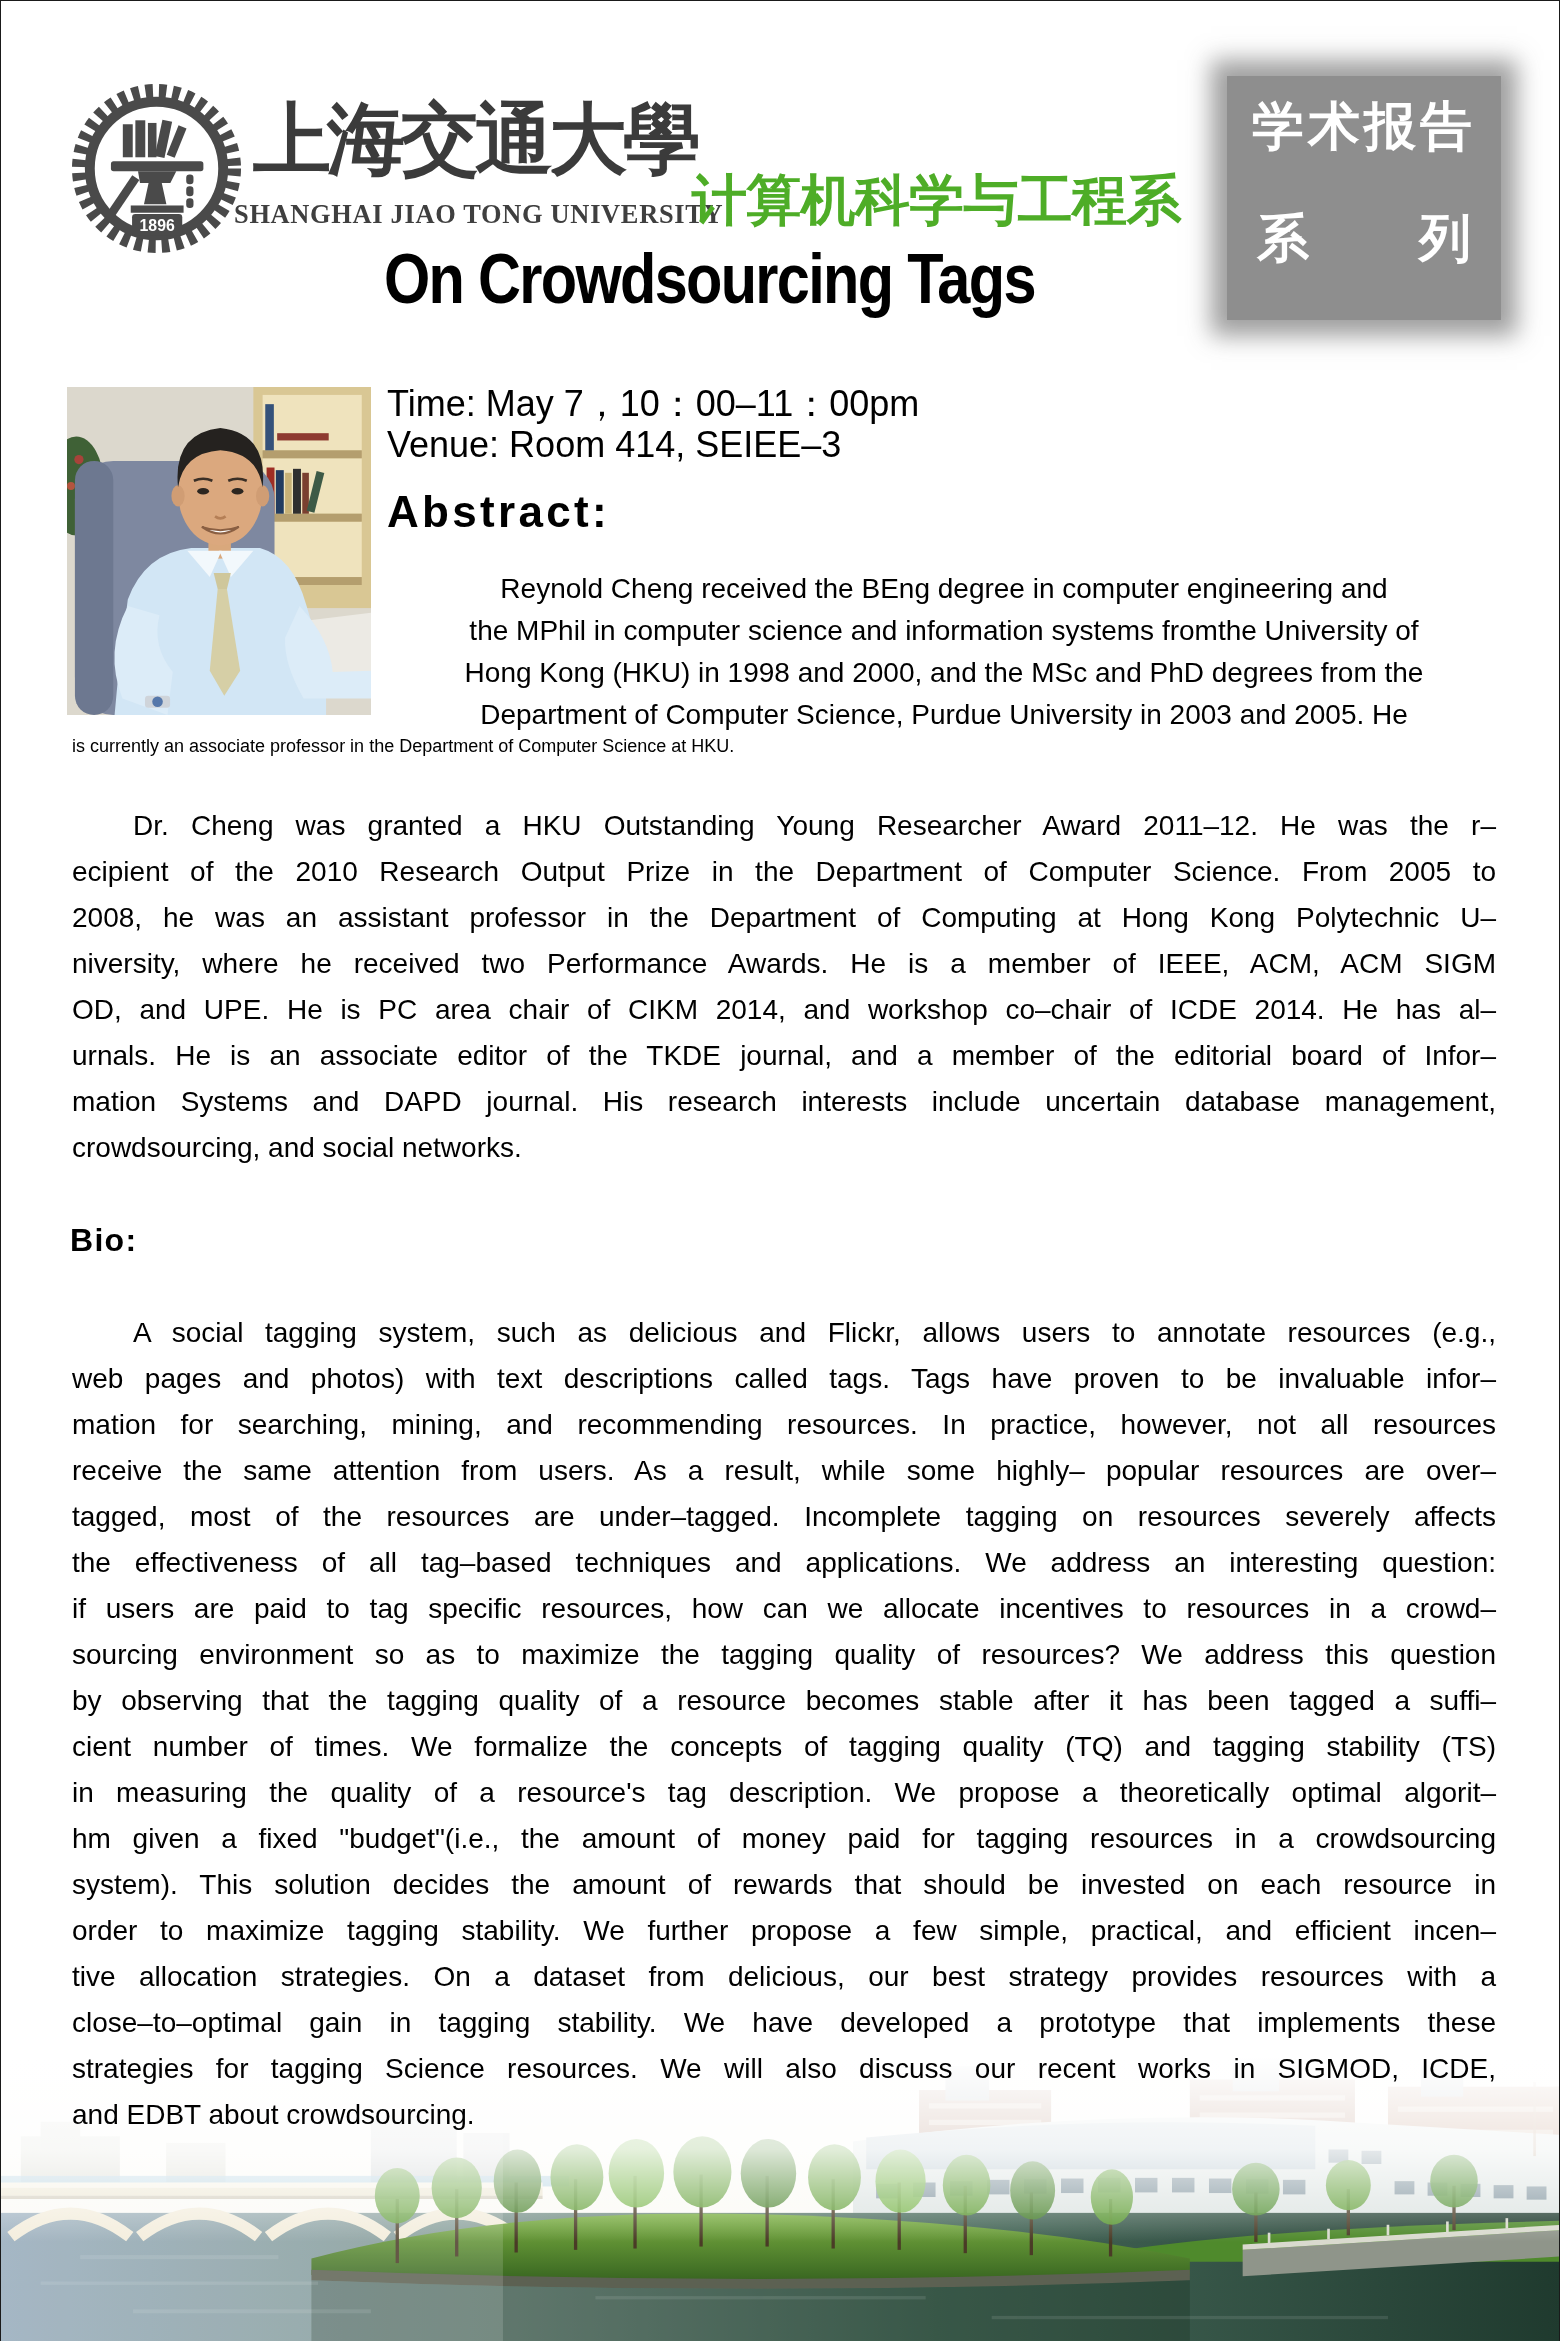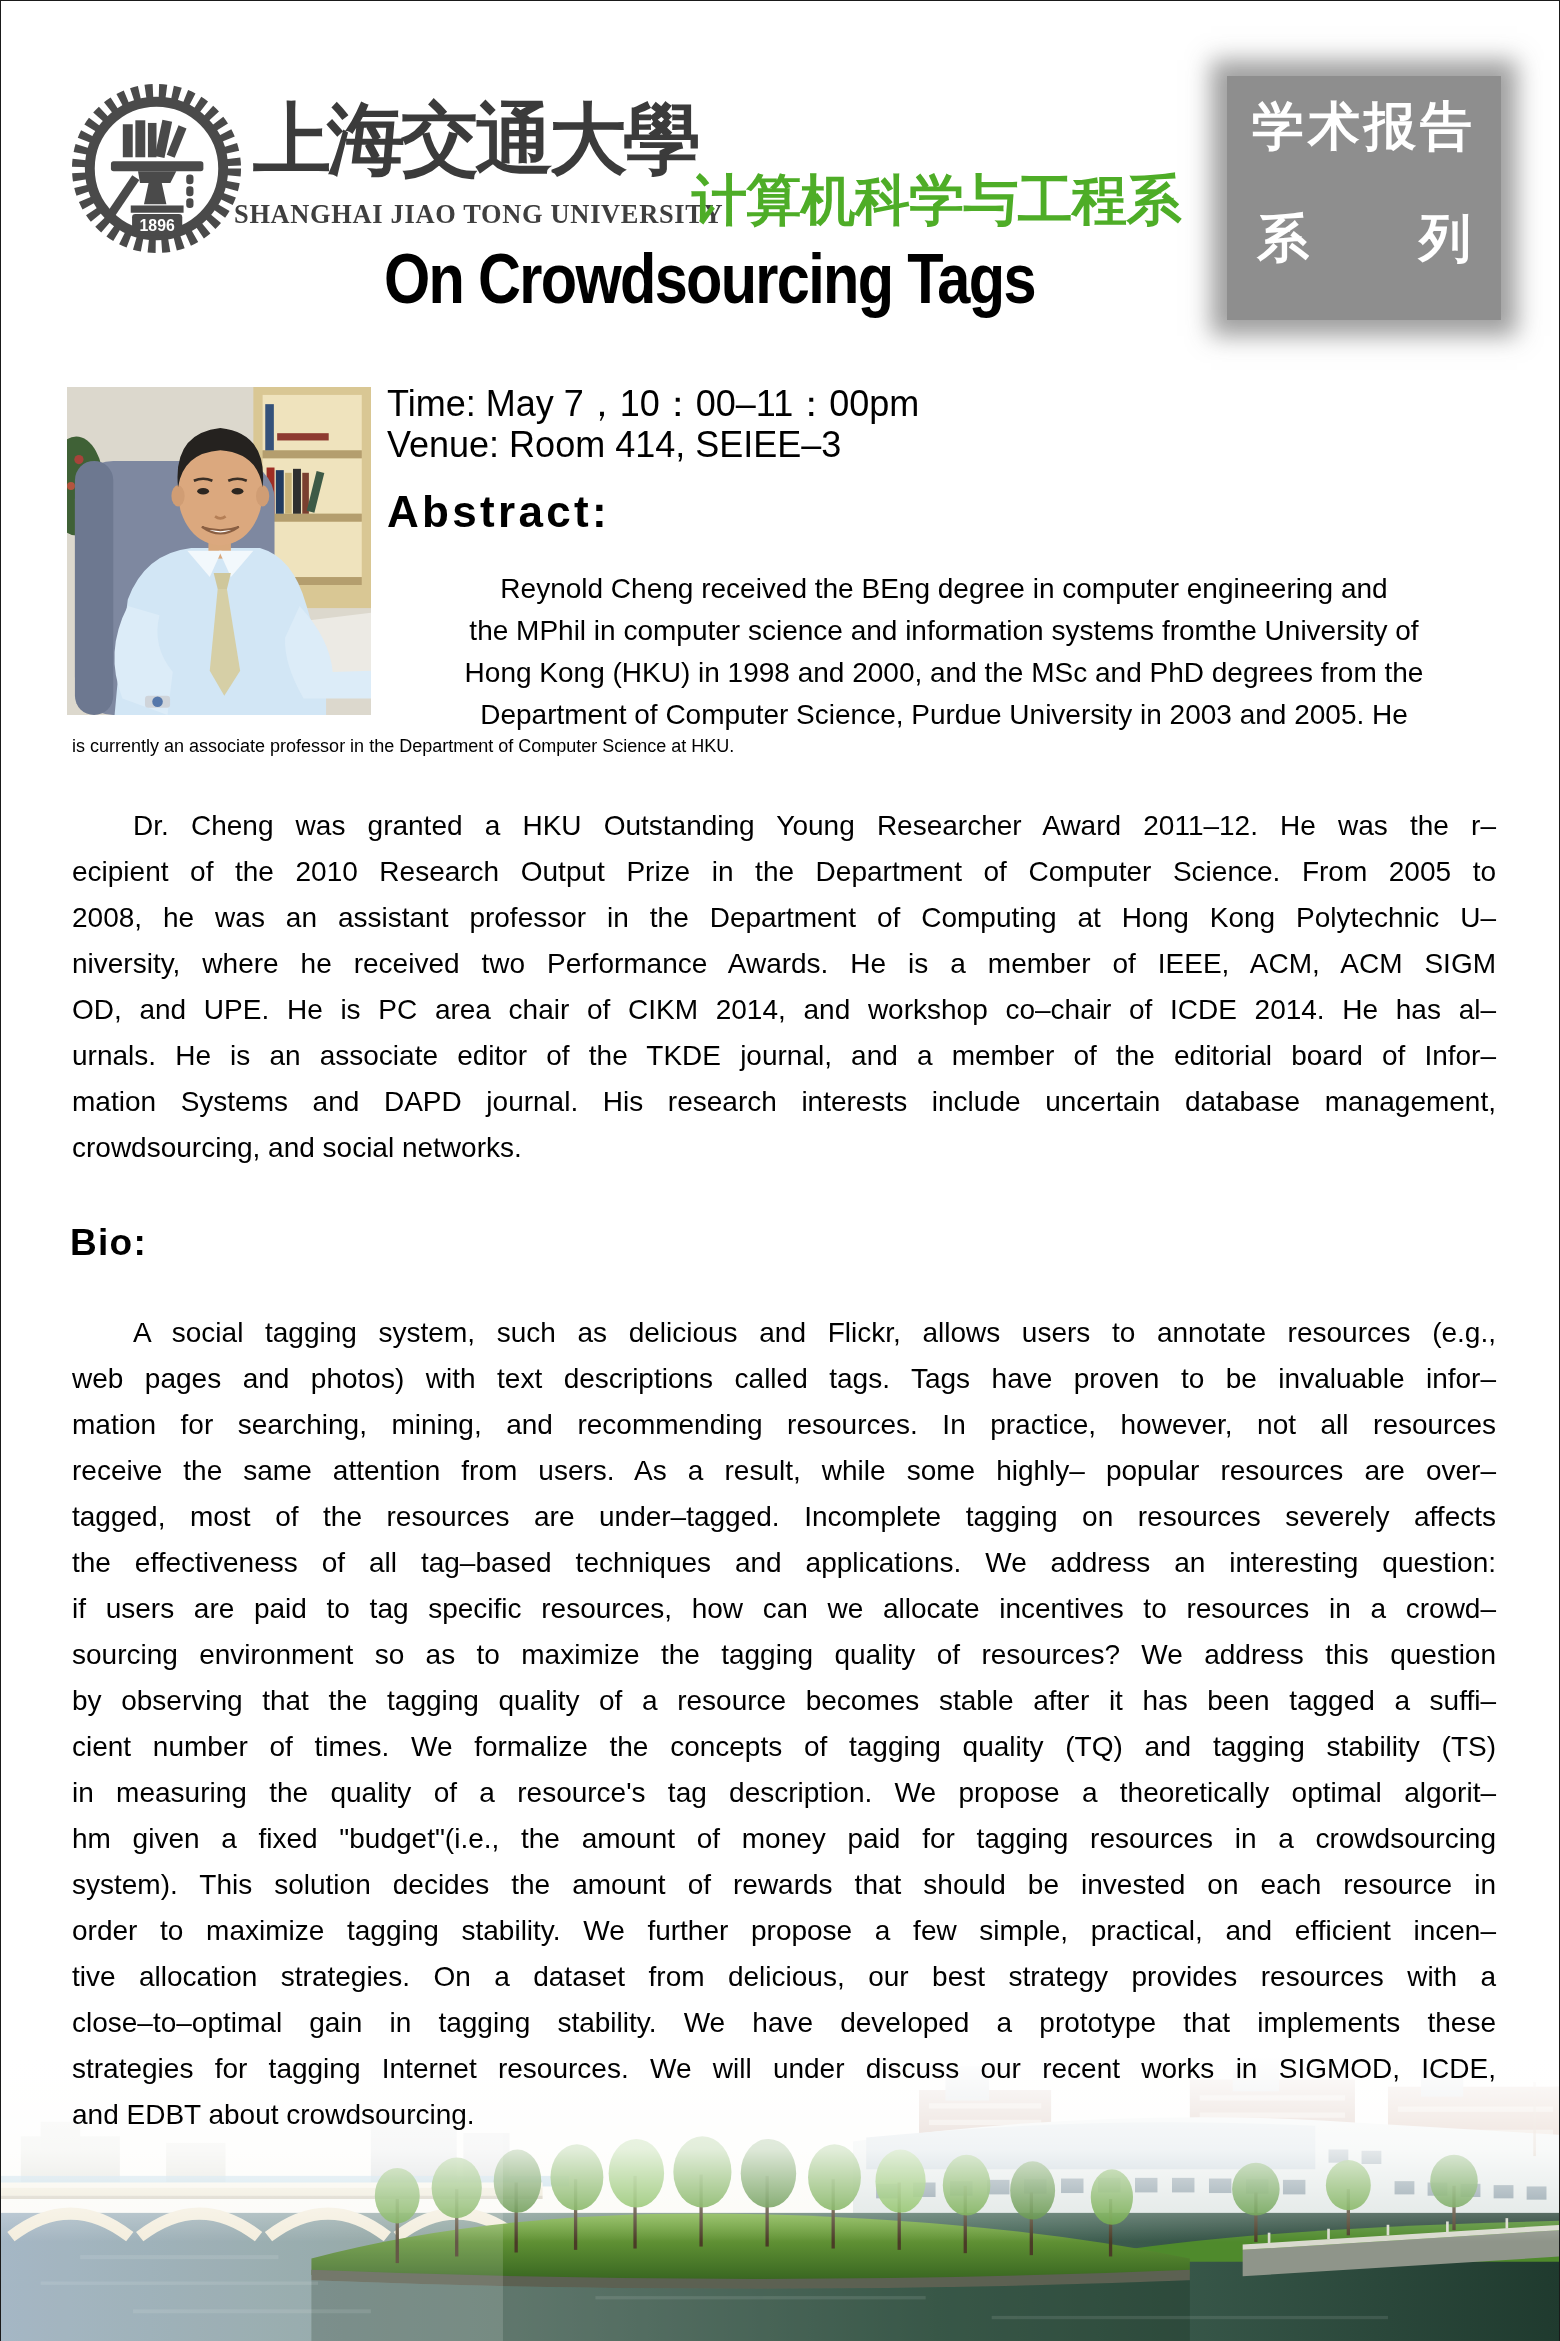--- a/index.html
+++ b/index.html
@@ -45,21 +45,21 @@
   
   .cont { position:absolute; left:71px; top:723px; width:1424px; font-size:18px; line-height:45px; z-index:2; }
   .para  { position:absolute; left:71px; width:1424px; z-index:2; }
   .para2 { top:802px; }
   .bio-lines { top:1309px; }
   .justified .line { font-size:28px; line-height:46px; text-align:justify; text-align-last:justify; }
   .bio-lines .line { line-height:46px; }
   .justified .line:first-child { text-indent:61px; }
   .justified .line:last-child  { text-align-last:left; }
   .bio-heading {
-    position:absolute; left:69px; top:1221px; margin:0; font-size:37px;
+    position:absolute; left:69px; top:1221px; margin:0; font-size:32px;
     font-weight:bold; letter-spacing:1.3px; z-index:2;
   }
   
   .footer-photo { position:absolute; left:0; bottom:0; width:1560px; height:284px; z-index:1; }
 </style>
 </head>
 <body>
 
 <div class="page">
 
@@ -182,21 +182,21 @@
       <div class="line">if users are paid to tag specific resources, how can we allocate incentives to resources in a crowd–</div>
       <div class="line">sourcing environment so as to maximize the tagging quality of resources? We address this question</div>
       <div class="line">by observing that the tagging quality of a resource becomes stable after it has been tagged a suffi–</div>
       <div class="line">cient number of times. We formalize the concepts of tagging quality (TQ) and tagging stability (TS)</div>
       <div class="line">in measuring the quality of a resource's tag description. We propose a theoretically optimal algorit–</div>
       <div class="line">hm given a fixed "budget"(i.e., the amount of money paid for tagging resources in a crowdsourcing</div>
       <div class="line">system). This solution decides the amount of rewards that should be invested on each resource in</div>
       <div class="line">order to maximize tagging stability. We further propose a few simple, practical, and efficient incen–</div>
       <div class="line">tive allocation strategies. On a dataset from delicious, our best strategy provides resources with a</div>
       <div class="line">close–to–optimal gain in tagging stability.  We have developed a prototype that implements these</div>
-      <div class="line">strategies for tagging Internet resources. We will under discuss our recent works in SIGMOD, ICDE,</div>
+      <div class="line">strategies for tagging Science resources. We will also discuss our recent works in SIGMOD, ICDE,</div>
       <div class="line">and EDBT about crowdsourcing.</div>
     </div>
 
   <svg class="footer-photo" viewBox="0 0 2362 430" preserveAspectRatio="none">
     <defs>
       <linearGradient id="waterG" x1="0" y1="0" x2="1" y2="0">
         <stop offset="0" stop-color="#96abbb"></stop>
         <stop offset="0.33" stop-color="#7e968e"></stop>
         <stop offset="0.6" stop-color="#47695a"></stop>
         <stop offset="1" stop-color="#1f3a2e"></stop>

